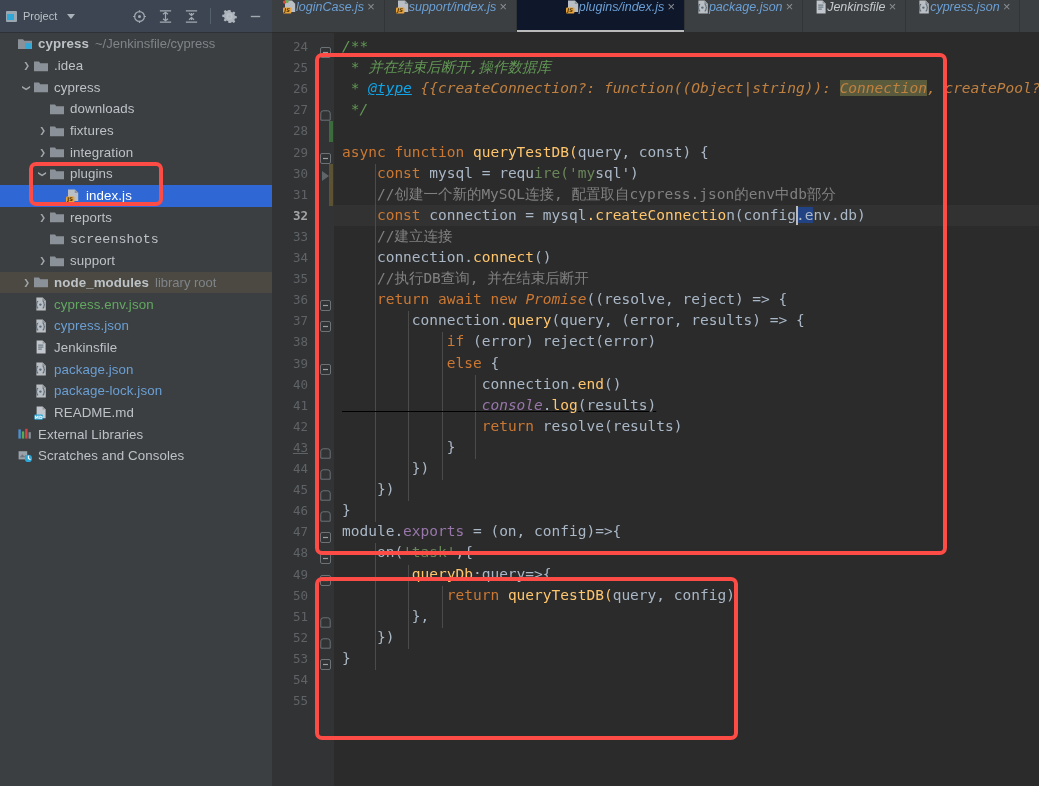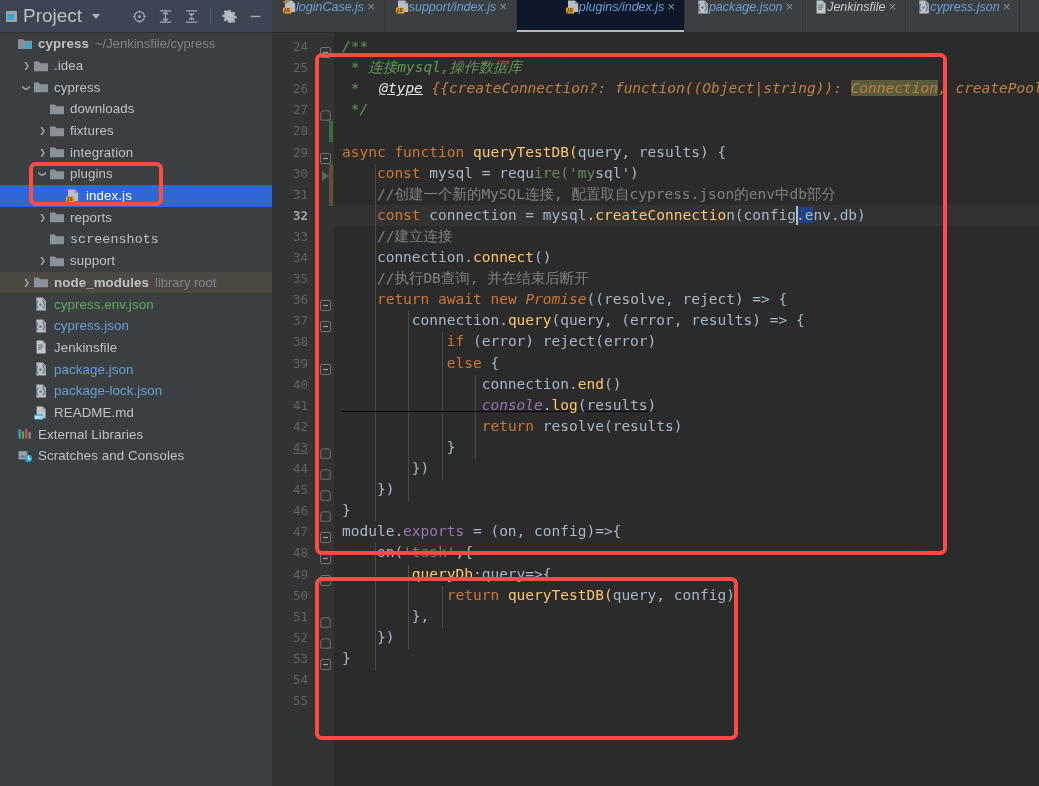--- a/index.html
+++ b/index.html
@@ -18,21 +18,21 @@
   .proj-header {
     width: 272px; flex: 0 0 272px;
     background: #3c4551;
     display: flex; align-items: center;
     padding: 0 6px;
     border-bottom: 1px solid #2e3238;
   }
   .proj-title-wrap { display: flex; align-items: center; gap: 6px; flex: 1; }
   .proj-sq { width: 11px; height: 11px; background: #9aa7b0; position: relative; border-radius: 1px; }
   .proj-sq::after { content:""; position:absolute; left:1px; top:3px; width:7px; height:6px; background:#2fa8d8; }
-  .proj-label { color: #bbc1c7; font-size: 19px; font-family: "Liberation Sans", sans-serif; }
+  .proj-label { color: #bbc1c7; font-size: 11px; font-family: "Liberation Sans", sans-serif; }
   .caret-dn { width: 0; height: 0; border-left: 4px solid transparent; border-right: 4px solid transparent; border-top: 5px solid #aab1b8; margin-left: 4px; }
   .hdr-icons { display: flex; align-items: center; gap: 11px; padding-right: 3px; }
   .hdr-ic { width: 15px; height: 15px; opacity: .85; display: block; }
   .hdr-div { width: 1px; height: 16px; background: #55606d; }
 
   
   .tabs { flex: 1; background: #3c3f41; display: flex; align-items: stretch; overflow: hidden; border-bottom: 1px solid #2b2b2b; }
   .tab {
     display: flex; 
     padding: 0 9px 0 10px;
@@ -83,21 +83,21 @@
   .c-cmt   { color: #629755; font-style: italic; }
   .c-cmt2  { color: #808080; }
   .c-kw    { color: #cc7832; }
   .c-fn    { color: #ffc66d; }
   .c-txt   { color: #a9b7c6; }
   .c-str   { color: #6a8759; }
   .c-cls   { color: #cc7832; font-style: italic; }
   .c-pur   { color: #9876aa; font-style: italic; }
   .c-purn  { color: #9876aa; }
   .c-doc   { color: #c08040; font-style: italic; }
-  .c-tag   { color: #e5e5e5; font-style: italic; text-decoration: underline; margin-left: 11px; }
+  .c-tag   { color: #0ea5e9; font-style: italic; text-decoration: underline; }
   .sel-tok { background: #214283; color: #a9b7c6; }
   .mark-tok{ background: #5a5a3c; }
 
   
   .chbar { position: absolute; width: 4px; }
 
   
   .iguide { position: absolute; width: 1px; background: #4b4b4b; }
 
   
@@ -513,25 +513,25 @@
       <div class="code-area" id="codearea">
           <div class="hl-line" style="top: 171.8px;"></div>
           <div class="iguide" style="left: 40.6px; top: 130.6px; height: 358.7px;"></div>
           <div class="iguide" style="left: 74.2px; top: 278.3px; height: 189.9px;"></div>
           <div class="iguide" style="left: 107.8px; top: 299.4px; height: 147.7px;"></div>
           <div class="iguide" style="left: 141.4px; top: 341.6px; height: 84.4px;"></div>
           <div class="iguide" style="left: 40.6px; top: 510.4px; height: 126.6px;"></div>
           <div class="iguide" style="left: 74.2px; top: 531.5px; height: 84.4px;"></div>
           <div class="iguide" style="left: 107.8px; top: 552.6px; height: 42.2px;"></div>
           <div class="cline" style="top: 3px; left: 8px;"><span class="c-cmt">/**</span></div>
-          <div class="cline" style="top: 24.1px; left: 8px;"><span class="c-cmt"> * 连接mysql,操作数据库</span></div>
+          <div class="cline" style="top: 24.1px; left: 8px;"><span class="c-cmt"> * 并在结束后断开,操作数据库</span></div>
           <div class="cline" style="top: 45.2px; left: 8px;"><span class="c-doc"> </span><span class="c-cmt">*</span><span class="c-doc"> </span><span class="c-tag">@type</span><span class="c-doc"> {{createConnection?: function((Object|string)): </span><span class="c-doc mark-tok">Connection</span><span class="c-doc">, createPool?: f</span></div>
           <div class="cline" style="top: 66.3px; left: 8px;"><span class="c-cmt"> */</span></div>
           <div class="cline" style="top: 87.4px; left: 8px;"></div>
-          <div class="cline" style="top: 108.5px; left: 8px;"><span class="c-kw">async</span><span class="c-txt"> </span><span class="c-kw">function</span><span class="c-txt"> </span><span class="c-fn">queryTestDB(</span><span class="c-txt">query, results) {</span></div>
+          <div class="cline" style="top: 108.5px; left: 8px;"><span class="c-kw">async</span><span class="c-txt"> </span><span class="c-kw">function</span><span class="c-txt"> </span><span class="c-fn">queryTestDB(</span><span class="c-txt">query, const) {</span></div>
           <div class="cline" style="top: 129.6px; left: 8px;"><span class="c-txt">    </span><span class="c-kw">const</span><span class="c-txt"> mysql = requ</span><span class="c-str">ire('my</span><span class="c-txt">sql')</span></div>
           <div class="cline" style="top: 150.7px; left: 8px;"><span class="c-cmt2">    //创建一个新的MySQL连接, 配置取自cypress.json的env中db部分</span></div>
           <div class="cline" style="top: 171.8px; left: 8px;"><span class="c-txt">    </span><span class="c-kw">const</span><span class="c-txt"> connection = mysql</span><span class="c-fn">.createConnectio</span><span class="c-txt">n(config</span><span class="sel-tok">.e</span><span class="c-txt">nv.db)</span></div>
           <div class="cline" style="top: 192.9px; left: 8px;"><span class="c-cmt2">    //建立连接</span></div>
           <div class="cline" style="top: 214px; left: 8px;"><span class="c-txt">    connection.</span><span class="c-fn">connect</span><span class="c-txt">()</span></div>
           <div class="cline" style="top: 235.1px; left: 8px;"><span class="c-cmt2">    //执行DB查询, 并在结束后断开</span></div>
           <div class="cline" style="top: 256.2px; left: 8px;"><span class="c-txt">    </span><span class="c-kw">return</span><span class="c-txt"> </span><span class="c-kw">await</span><span class="c-txt"> </span><span class="c-kw">new</span><span class="c-txt"> </span><span class="c-cls">Promise</span><span class="c-txt">((resolve, reject) =&gt; {</span></div>
           <div class="cline" style="top: 277.3px; left: 8px;"><span class="c-txt">        connection.</span><span class="c-fn">query</span><span class="c-txt">(query, (error, results) =&gt; {</span></div>
           <div class="cline" style="top: 298.4px; left: 8px;"><span class="c-txt">            </span><span class="c-kw">if</span><span class="c-txt"> (error) reject(error)</span></div>
           <div class="cline" style="top: 319.5px; left: 8px;"><span class="c-txt">            </span><span class="c-kw">else</span><span class="c-txt"> {</span></div>

